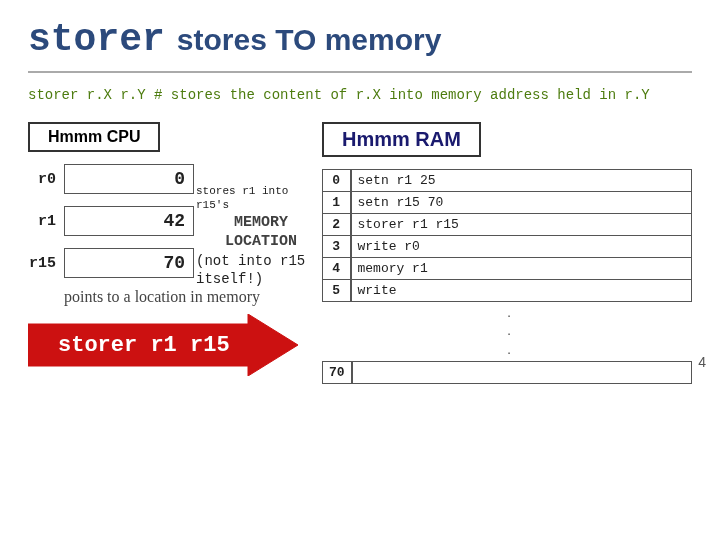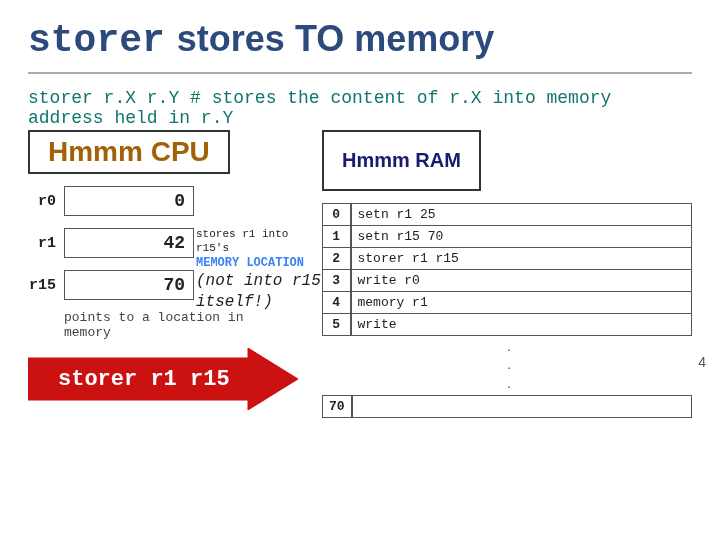--- a/index.html
+++ b/index.html
@@ -28,59 +28,59 @@
       margin-bottom: 10px;
     }
     .title-mono {
       font-family: 'Courier New', monospace;
       font-size: 38px;
       font-weight: bold;
       color: #2c4a7c;
     }
     .title-sans {
       font-family: Arial, sans-serif;
-      font-size: 36px;
+      font-size: 30px;
       font-weight: bold;
       color: #2c4a7c;
     }
 
     
     .divider {
       border: none;
       border-top: 2px solid #aaa;
       margin-bottom: 14px;
     }
 
     
     .subtitle {
       font-family: 'Courier New', monospace;
-      font-size: 18px;
-      color: #0f766e;
-      margin-bottom: 2px;
+      font-size: 14px;
+      color: #4d7c0f;
+      margin-bottom: 19px;
     }
 
     
     .main-content {
       display: flex;
       gap: 24px;
       align-items: flex-start;
     }
 
     
     .cpu-section {
       flex: 0 0 260px;
       position: relative;
     }
     .cpu-label-box {
       display: inline-block;
       border: 2.5px solid #333;
       padding: 4px 18px;
-      font-size: 28px;
-      font-weight: bold;
-      color: #a16207;
+      font-size: 16px;
+      font-weight: bold;
+      color: #000000;
       margin-bottom: 12px;
       background: #fff;
     }
 
     .cpu-registers {
       display: flex;
       flex-direction: column;
       gap: 12px;
       position: relative;
     }
@@ -110,46 +110,46 @@
       font-size: 18px;
       font-weight: bold;
       color: #222;
       background: #fff;
     }
 
     
     .arrow-annotation {
       position: absolute;
       left: 168px;
-      top: 41px;
+      top: 20px;
       width: 130px;
       font-family: 'Courier New', monospace;
       font-size: 11px;
       line-height: 1.3;
       color: #222;
     }
     .annotation-line1 {
       color: #222;
       font-size: 11px;
     }
     .annotation-line2 {
-      color: #3b82f6;
-      font-weight: bold;
-      font-size: 12px;
+      color: #404040;
+      font-weight: bold;
+      font-size: 15px;
+      text-align: center;
     }
     .annotation-line3 {
       color: #222;
+      font-size: 14px;
+    }
+
+    
+    .points-text {
+      font-family: Liberation Serif, serif;
       font-size: 16px;
-      font-style: italic;
-    }
-
-    
-    .points-text {
-      font-family: Liberation Mono, monospace;
-      font-size: 13px;
       color: #444;
       margin-top: 10px;
       margin-left: 36px;
     }
 
     
     .big-arrow-section {
       margin-top: 8px;
       display: flex;
       align-items: center;
@@ -182,21 +182,21 @@
     }
 
     
     .ram-section {
       flex: 1;
     }
 
     .ram-label-box {
       display: inline-block;
       border: 2.5px solid #333;
-      padding: 17px 18px;
+      padding: 4px 18px;
       font-size: 20px;
       font-weight: bold;
       color: #1a1a6e;
       margin-bottom: 12px;
       background: #fff;
     }
 
     .ram-table {
       width: 100%;
       border-collapse: collapse;

